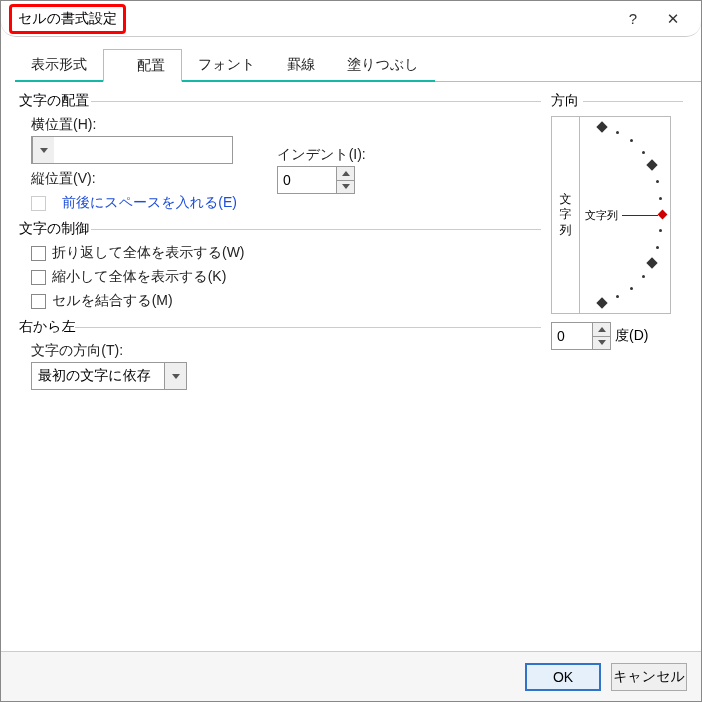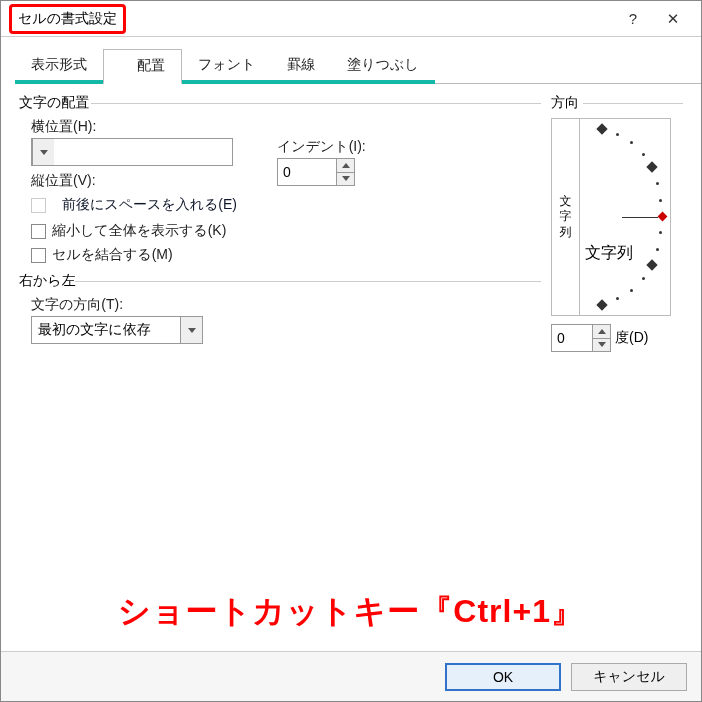--- a/index.html
+++ b/index.html
@@ -1,67 +1,67 @@
 <!DOCTYPE html>
 <html><head>
 <meta charset="utf-8">
 <style>
 * { box-sizing: border-box; font-family: "Meiryo UI", "MS UI Gothic", sans-serif; }
 body { margin: 0; background: #fff; }
 .dialog { width: 702px; height: 702px; border: 1px solid #888; background: #fff; position: relative; }
-.titlebar { height: 36px; display: flex; align-items: center; padding: 0 8px; border-bottom: 1px solid #ccc; }
+.titlebar { height: 36px; display: flex; align-items: center; padding: 0 8px; border-bottom: 1px solid #ccc; border-radius: 15px; }
 .title { font-size: 14px; padding: 3px 6px; border: 3px solid #ff0000; border-radius: 4px; }
 .title-spacer { flex: 1; }
 .titlebar-btn { width: 40px; text-align: center; font-size: 15px; color: #333; cursor: default; }
 .tabs { display: flex; padding-top: 12px; padding-left: 14px; }
-.tab { font-size: 14px; padding: 7px 16px 6px 16px; border-bottom: 4px solid #14b8a6; cursor: default; color: #222; position: relative; }
+.tab { font-size: 14px; padding: 7px 16px 6px 16px; border-bottom: 2px solid #14b8a6; cursor: default; color: #222; position: relative; }
 .tab.active { border: 1px solid #bbb; border-bottom: 1px solid #fff; background: #fff; padding-left: 33px; }
 .tabstrip-bottom { border-bottom: 1px solid #bbb; flex: 1; }
 .content { padding: 10px 18px 0 18px; position: relative; height: 570px; }
 .group { margin-bottom: 8px; }
 .group-title { font-size: 14px; color: #000000; margin-bottom: 4px; position: relative; }
 .group-title::after { content: ""; position: absolute; top: 50%; height: 1px; background: #ccc; }
 .group-title.t1::after { left: 72px; right: 142px; }
 .group-title.t2::after { left: 72px; right: 142px; }
 .group-title.t3::after { left: 56px; right: 142px; }
 .group-title.dir::after { left: 32px; right: 0; }
 .direction-group { position: absolute; top: 10px; right: 18px; width: 132px; }
 .direction-group .group-title { margin-bottom: 6px; }
 .dir-box { width: 120px; height: 198px; border: 1px solid #bbb; display: flex; }
 .dir-vert { width: 28px; border-right: 1px solid #bbb; display: flex; align-items: center; justify-content: center; }
 .dir-vert-text { font-size: 12px; line-height: 1.3; }
 .dir-arc { flex: 1; position: relative; }
-.dir-arc-label { position: absolute; left: 5px; top: 50%; transform: translateY(-50%); font-size: 16px; margin-top: 36px; }
+.dir-arc-label { position: absolute; left: 5px; top: 50%; transform: translateY(-50%); font-size: 11px; }
 .dir-arc-line { position: absolute; left: 42px; top: 50%; width: 36px; height: 1px; background: #333; }
 .diamond { position: absolute; width: 8px; height: 8px; background: #333; transform: rotate(45deg); }
 .diamond.red { background: #c00; width: 7px; height: 7px; }
 .dot { position: absolute; width: 3px; height: 3px; background: #333; border-radius: 50%; }
 .dir-degree { display: flex; align-items: center; gap: 4px; margin-top: 8px; }
 .dir-degree .spinner { width: 60px; }
 .inner { padding-left: 12px; }
 .label { font-size: 14px; color: #222; margin: 6px 0 2px 0; }
 .select { display: flex; align-items: center; width: 202px; height: 28px; border: 1px solid #999; background: #fff; font-size: 14px; cursor: default; }
 .select-text { flex: 1; padding: 0 6px; }
 .select-btn { width: 22px; height: 100%; border-left: 1px solid #999; background: #efefef; display: flex; align-items: center; justify-content: center; }
 .chev { width: 0; height: 0; border-left: 4px solid transparent; border-right: 4px solid transparent; border-top: 5px solid #555; }
 .chev-up { border-top: none; border-bottom: 5px solid #555; }
-.indent-row { position: absolute; left: 258px; top: 38px; }
+.indent-row { position: absolute; left: 258px; top: 48px; }
 .spinner { display: flex; width: 78px; height: 28px; border: 1px solid #999; }
 .spinner-input { flex: 1; padding: 0 5px; font-size: 14px; display: flex; align-items: center; }
 .spinner-btns { width: 18px; display: flex; flex-direction: column; border-left: 1px solid #999; }
 .spinner-btns div { flex: 1; background: #efefef; display: flex; align-items: center; justify-content: center; }
 .spinner-btns div:first-child { border-bottom: 1px solid #999; }
 .chk-row { display: flex; align-items: center; gap: 6px; font-size: 14px; color: #222; margin: 6px 0; cursor: default; }
-.chk-row.disabled { color: #0f172a; gap: 16px; }
+.chk-row.disabled { color: #1d4ed8; gap: 16px; }
 .chk { width: 15px; height: 15px; border: 1px solid #888; background: #fff; }
 .chk-row.disabled .chk { border-color: #ccc; }
-.small-select { width: 172px; }
+.small-select { width: 156px; }
 .annotation { position: absolute; bottom: 20px; left: 0; right: 0; text-align: center; font-size: 32px; font-weight: bold; color: #ff0000; letter-spacing: 1px; }
 .footer { position: absolute; bottom: 0; left: 0; right: 0; height: 50px; border-top: 1px solid #ccc; display: flex; align-items: center; justify-content: flex-end; gap: 10px; padding: 0 14px; background: #f6f6f6; }
-.btn { width: 116px; height: 28px; font-size: 14px; background: #efefef; border: 1px solid #aaa; display: flex; align-items: center; justify-content: center; cursor: default; }
+.btn { width: 76px; height: 28px; font-size: 14px; background: #efefef; border: 1px solid #aaa; display: flex; align-items: center; justify-content: center; cursor: default; }
 .btn.primary { border: 2px solid #3173c9; background: #e6f0fb; }
 </style>
 </head>
 <body>
 
 <div class="dialog">
   <div class="titlebar">
     <span class="title">セルの書式設定</span>
     <span class="title-spacer"></span>
     <span class="titlebar-btn">?</span>
@@ -108,21 +108,26 @@
               </div>
             <div>
                 <span class="chev"></span>
               </div>
           </span>
         </div>
       </div>
     </div>
 
     <div class="group">
+      <div class="group-title t2">文字の制御</div>
       <div class="inner">
+        <div class="chk-row">
+          <span class="chk"></span>
+          <span>折り返して全体を表示する(W)</span>
+        </div>
         <div class="chk-row">
           <span class="chk"></span>
           <span>縮小して全体を表示する(K)</span>
         </div>
         <div class="chk-row">
           <span class="chk"></span>
           <span>セルを結合する(M)</span>
         </div>
       </div>
     </div>
@@ -175,20 +180,19 @@
               </div>
             <div>
                 <span class="chev"></span>
               </div>
           </span>
         </div>
         <span style="font-size:14px">度(D)</span>
       </div>
     </div>
 
-    <div class="annotation">ショートカットキー『Ctrl+1』</div>
   </div>
 
   <div class="footer">
     <div class="btn primary">OK</div>
     <div class="btn">キャンセル</div>
   </div>
 </div>
 
 </body></html>

